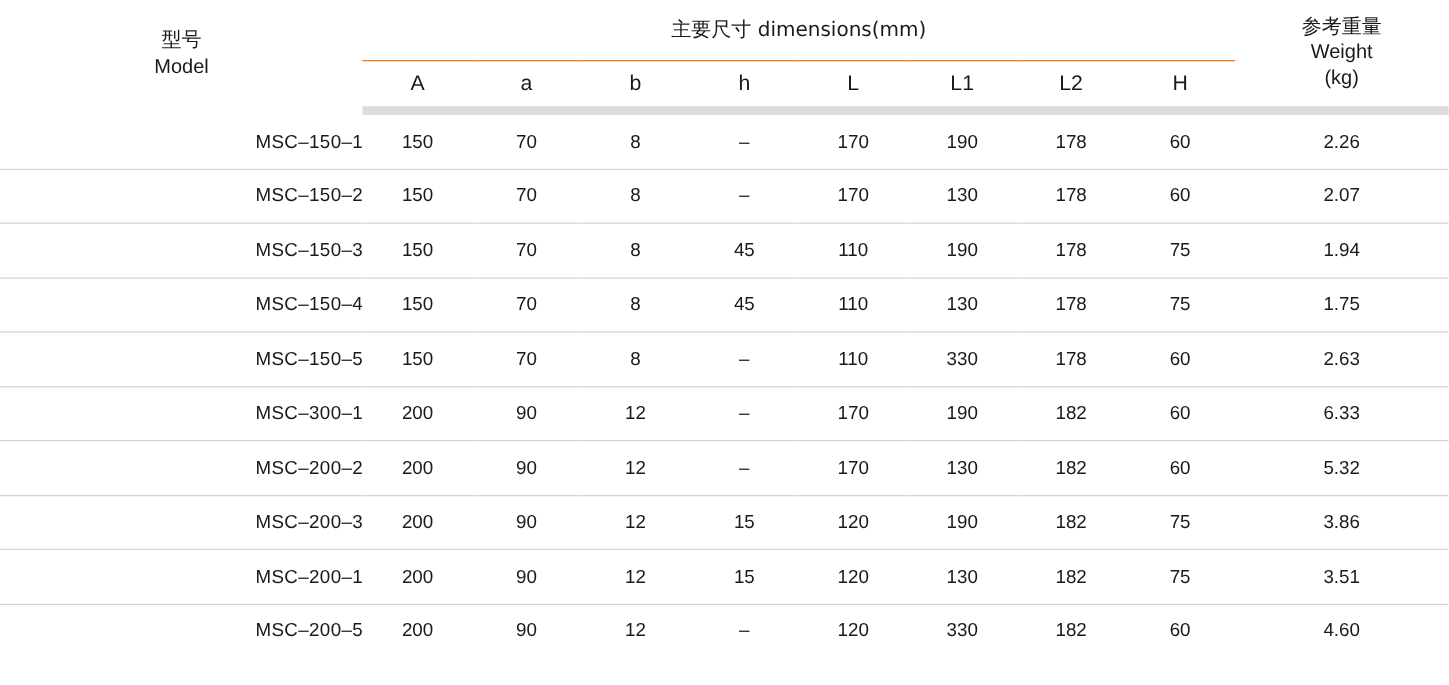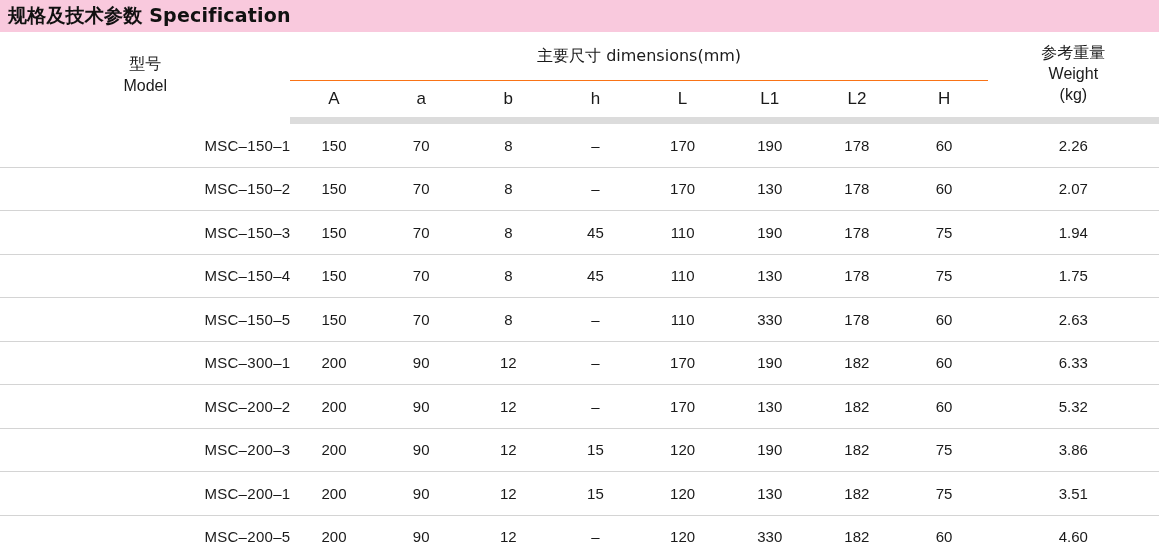--- a/index.html
+++ b/index.html
@@ -105,23 +105,20 @@
   tr.data:last-child td {
     border-bottom: none;
   }
   .cjk { font-family: "DejaVu Sans", "Liberation Sans", sans-serif; }
 </style>
 </head>
 <body>
 
 <div class="page">
 
-  <div class="title-bar">
-    <span class="title-text cjk">规格及技术参数  Specification</span>
-  </div>
 
   <table class="spec">
     <colgroup>
       <col class="c-model">
       <col class="c-dim">
         <col class="c-dim">
         <col class="c-dim">
         <col class="c-dim">
       <col class="c-dim">
         <col class="c-dim">

